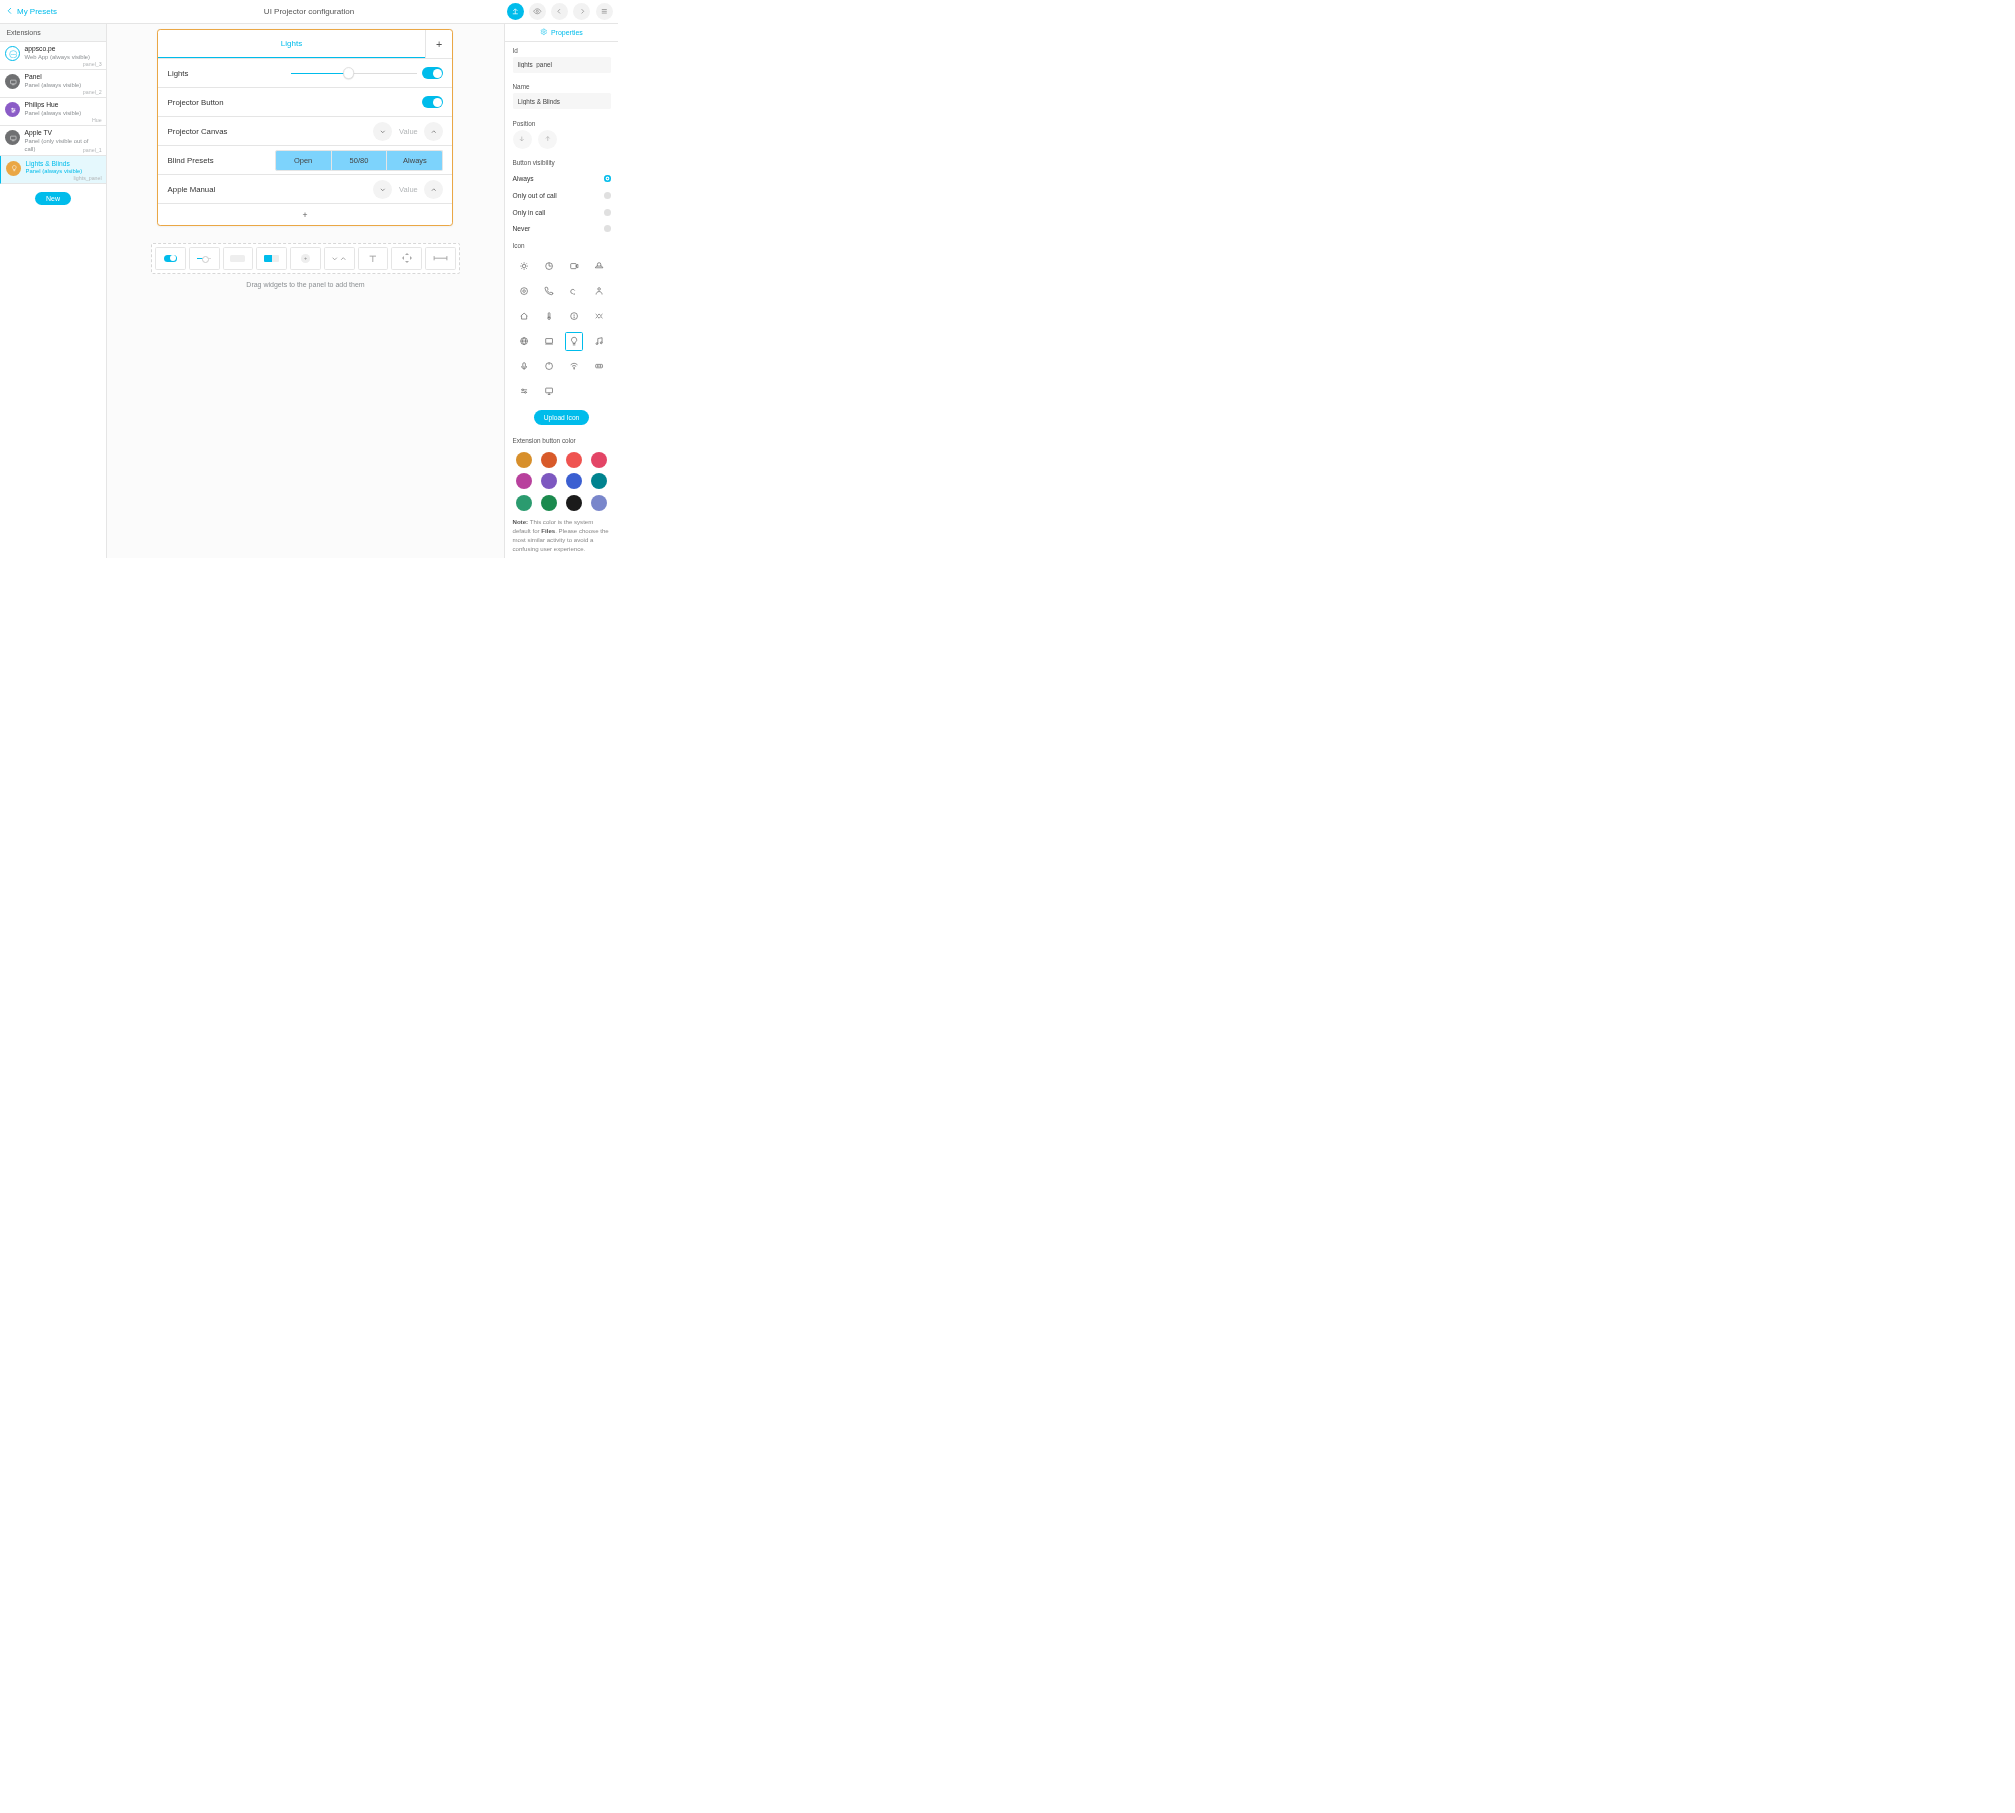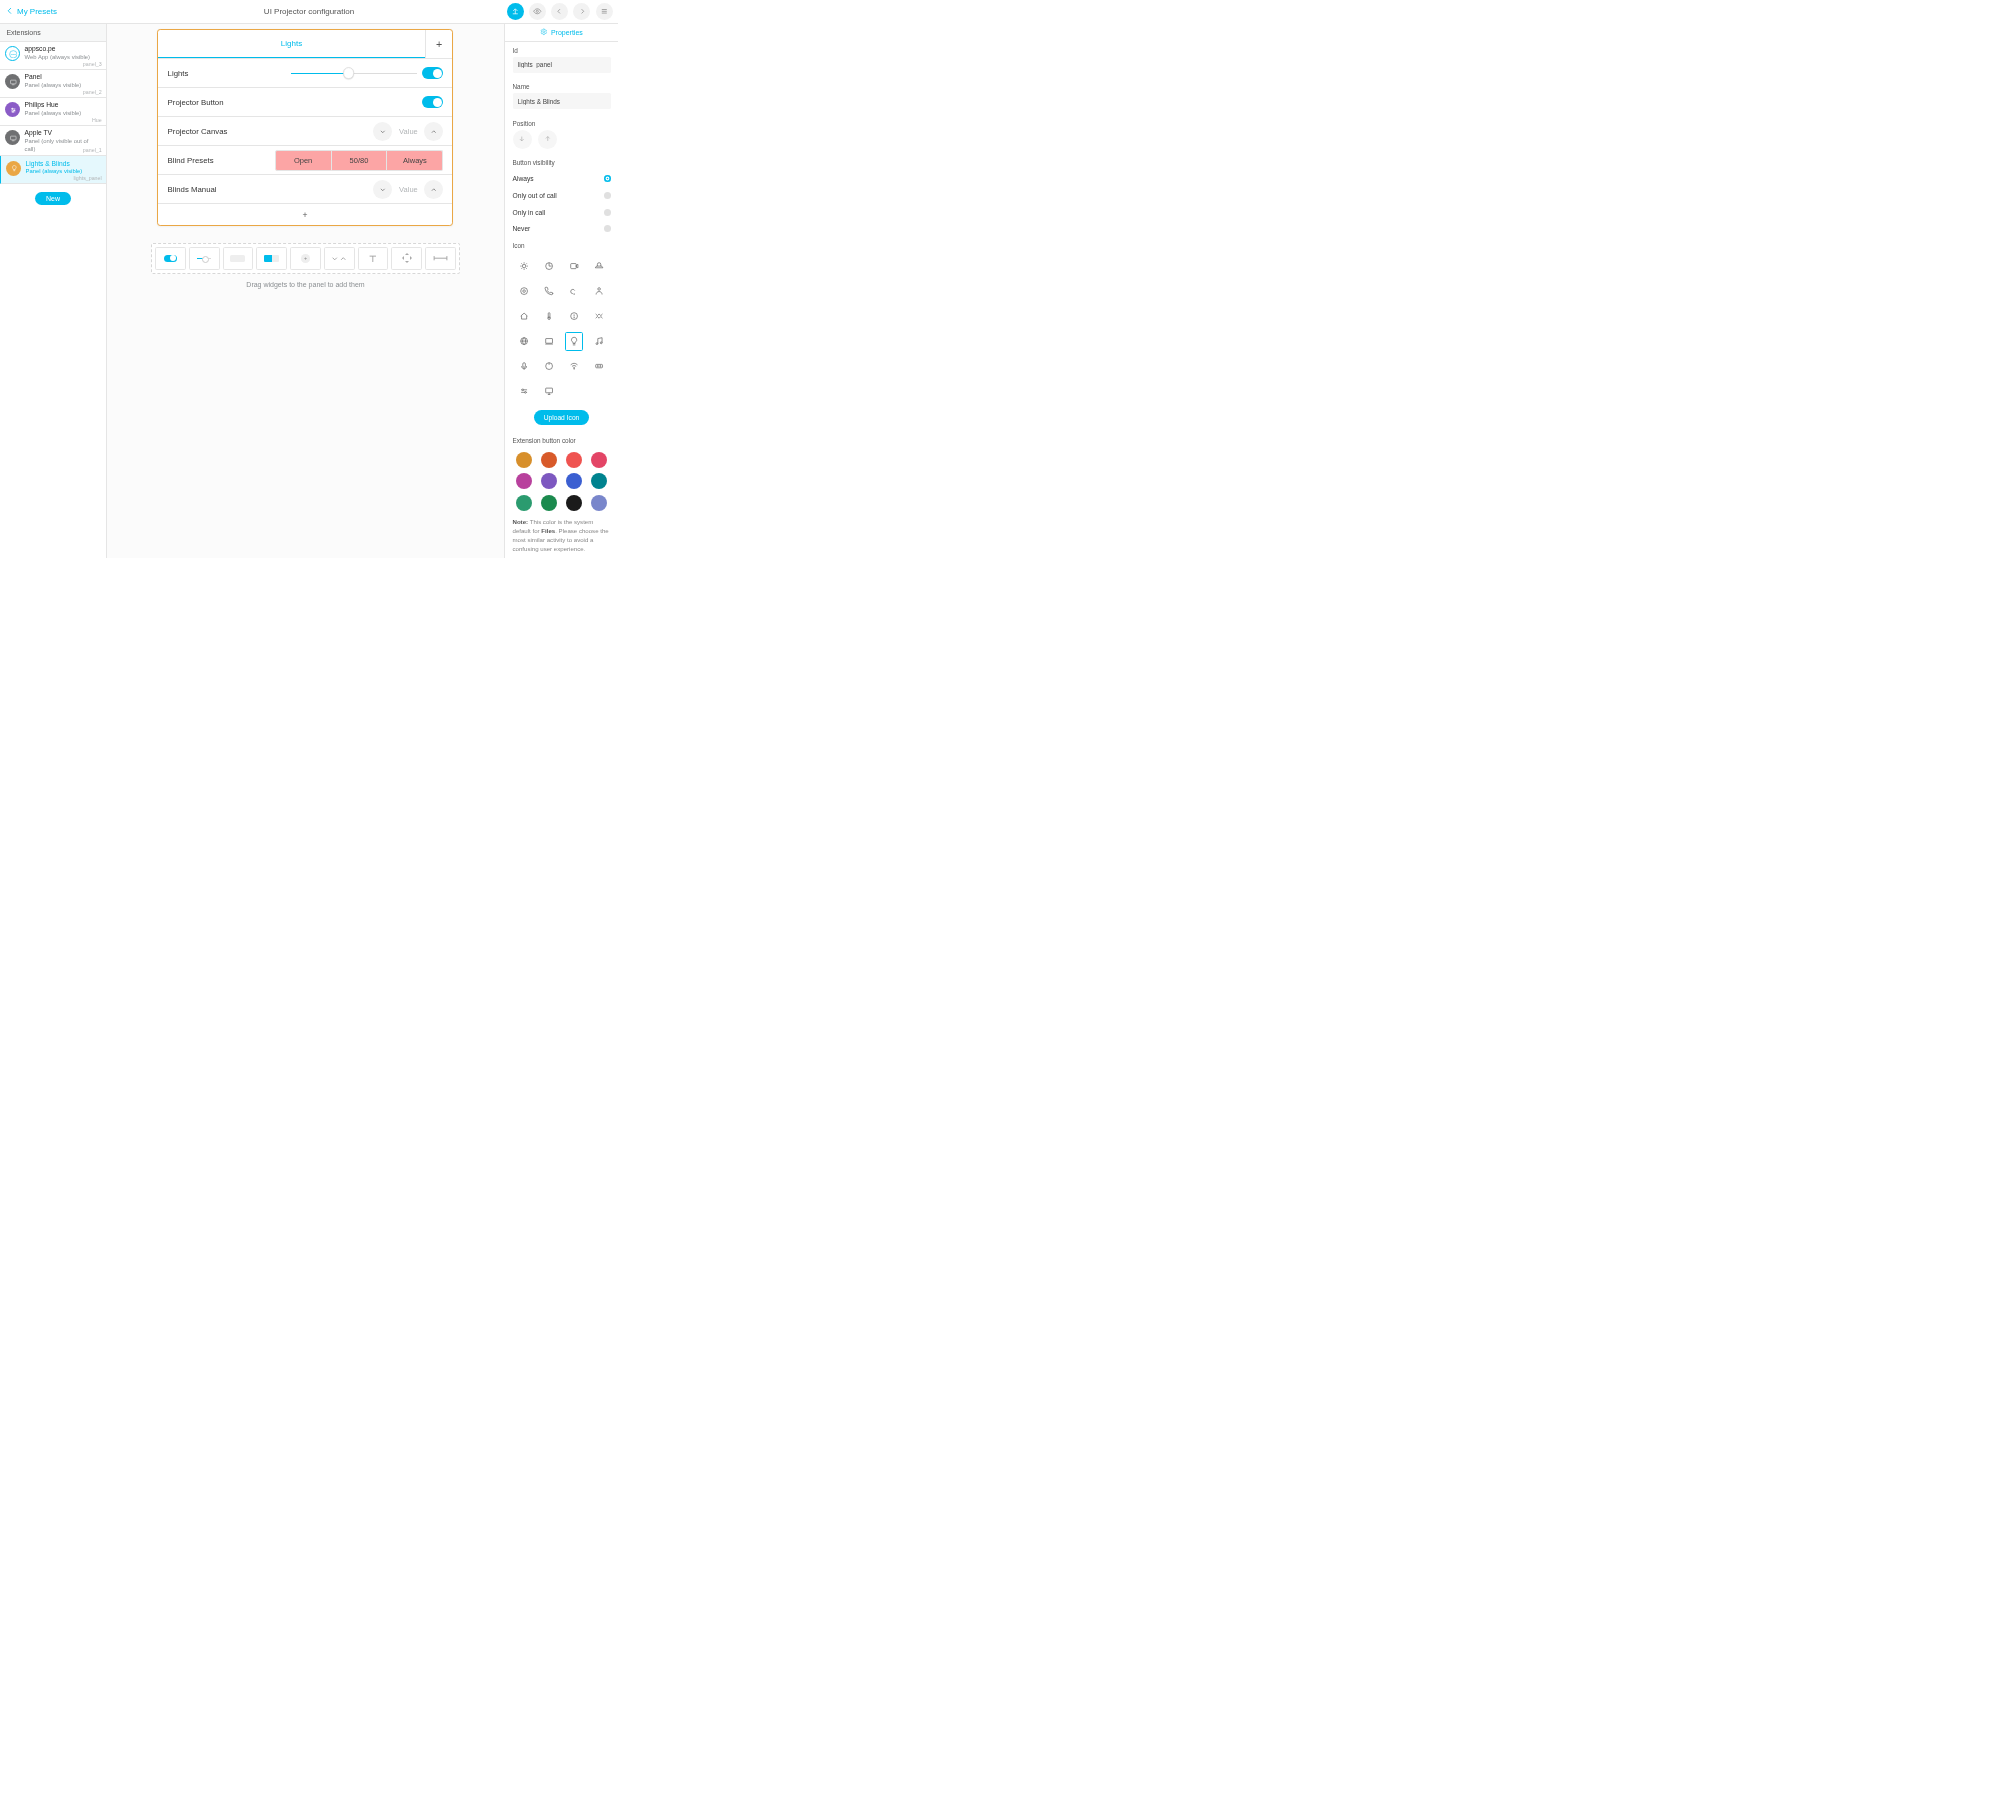--- a/index.html
+++ b/index.html
@@ -58,21 +58,21 @@
   .slider{flex:1;max-width:126px;height:10.7px;display:flex;align-items:center;position:relative;}
   .slider-track{height:1.1px;background:#dcdcdc;width:100%;position:relative;}
   .slider-fill{position:absolute;left:0;top:0;height:1.1px;background:var(--cyan);width:46%;}
   .slider-thumb{position:absolute;left:46%;top:50%;transform:translate(-50%,-50%);width:11.8px;height:11.8px;border-radius:50%;background:#fff;border:0.5px solid #e0e0e0;box-shadow:0 0.5px 1.1px rgba(0,0,0,.15);}
   .toggle{width:21.4px;height:11.8px;border-radius:5.9px;background:var(--cyan);position:relative;cursor:pointer;}
   .toggle::after{content:"";position:absolute;right:1.1px;top:1.1px;width:9.6px;height:9.6px;border-radius:50%;background:#fff;}
   .spin-btn{width:19px;height:19px;border-radius:50%;background:#f3f3f3;display:flex;align-items:center;justify-content:center;cursor:pointer;}
   .spin-btn svg{width:7.5px;height:7.5px;stroke:#6b6b6b;stroke-width:2.4;fill:none;}
   .spin-val{color:var(--gray-vlight);font-size:7.5px;min-width:21.4px;text-align:center;}
   .seg{display:flex;flex:1;margin-left:0;}
-  .seg-btn{flex:1;height:21.4px;border:0.5px solid var(--border);background:#fca5a5;display:flex;align-items:center;justify-content:center;font-size:7.5px;color:#444;cursor:pointer;}
+  .seg-btn{flex:1;height:21.4px;border:0.5px solid var(--border);background:#7dd3fc;display:flex;align-items:center;justify-content:center;font-size:7.5px;color:#444;cursor:pointer;}
   .seg-btn:first-child{border-radius:2.1px 0 0 2.1px;}
   .seg-btn:last-child{border-radius:0 2.1px 2.1px 0;}
   .seg-btn + .seg-btn{border-left:none;}
   .panel-add-row{height:21.4px;border-top:0.5px solid var(--border);display:flex;align-items:center;justify-content:center;color:#555;cursor:pointer;font-size:8.6px;}
 
   .widget-tray{position:absolute;left:44px;top:219px;width:309px;border:0.5px dashed var(--border-dark);border-radius:2.1px;background:#fff;padding:3.2px;display:flex;gap:3.2px;}
   .tray-item{flex:1;height:23.5px;border:0.5px solid var(--border);border-radius:1.6px;display:flex;align-items:center;justify-content:center;cursor:grab;}
   .tray-item svg{stroke:#9a9a9a;fill:none;stroke-width:1.6;}
   .mini-toggle{width:13px;height:7.5px;border-radius:3.7px;background:var(--cyan);position:relative;}
   .mini-toggle::after{content:"";position:absolute;right:0.8px;top:0.8px;width:5.9px;height:5.9px;border-radius:50%;background:#fff;}
@@ -286,21 +286,21 @@
             <div class="widget-label" style="flex:0 0 107px">Blind Presets</div>
             <div class="widget-body" style="justify-content:stretch">
               <div class="seg">
                 <div class="seg-btn">Open</div>
                 <div class="seg-btn">50/80</div>
                 <div class="seg-btn">Always</div>
               </div>
             </div>
           </div>
           <div class="widget-row">
-            <div class="widget-label">Blinds Manual</div>
+            <div class="widget-label">Apple Manual</div>
             <div class="widget-body">
               <div class="spin-btn">
                 <svg viewBox="0 0 24 24">
                   <polyline points="6 9 12 15 18 9"></polyline>
                 </svg>
               </div>
           <div class="spin-val">Value</div>
           <div class="spin-btn">
                 <svg viewBox="0 0 24 24">
                   <polyline points="6 15 12 9 18 15"></polyline>

